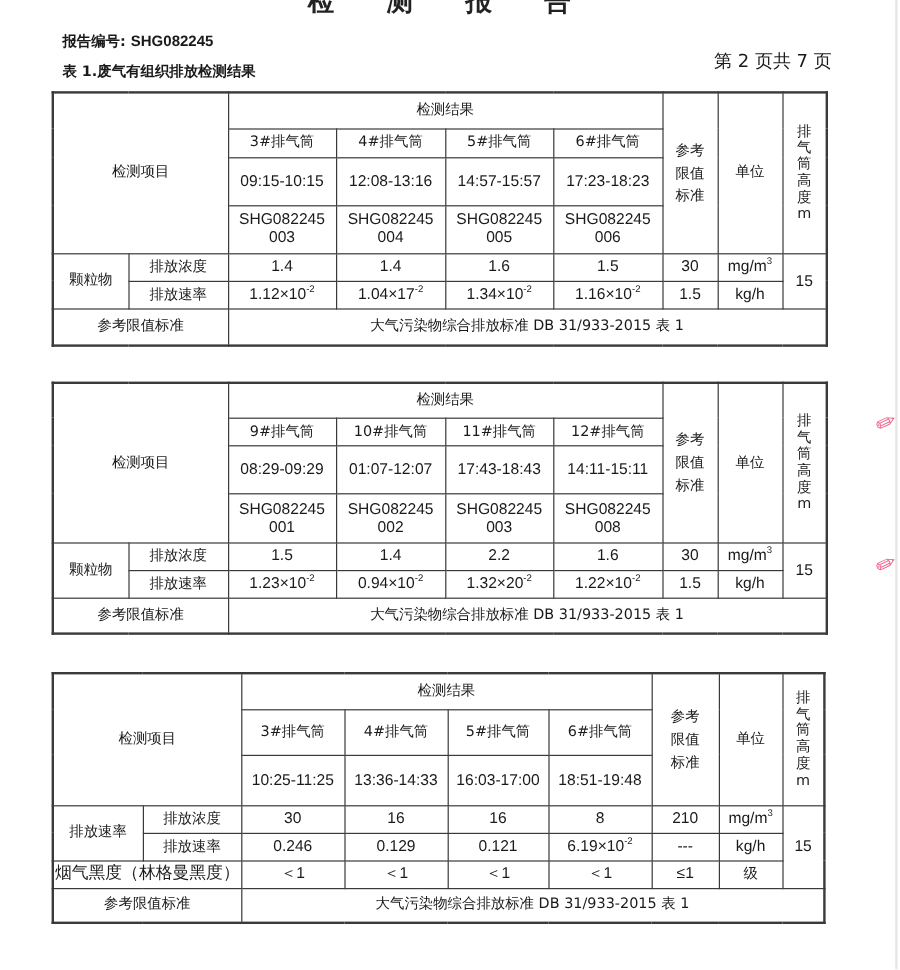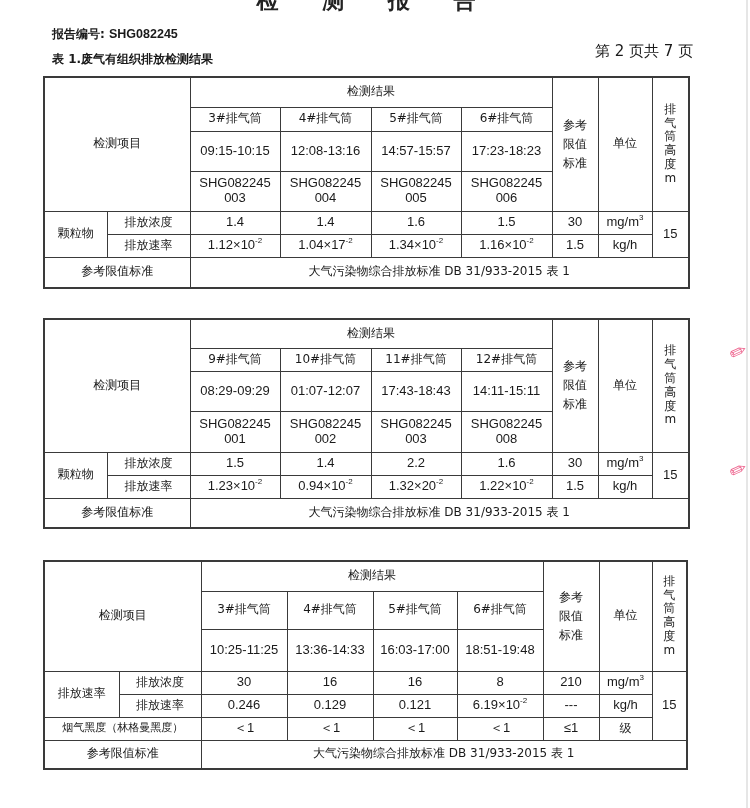--- a/index.html
+++ b/index.html
@@ -248,21 +248,21 @@
   <tr style="height:23px">
     <td>排放速率</td>
     <td class="num"><span>0.246</span><sup></sup></td>
     <td class="num"><span>0.129</span><sup></sup></td>
     <td class="num"><span>0.121</span><sup></sup></td>
     <td class="num"><span>6.19×10</span><sup>-2</sup></td>
     <td class="num">---</td>
     <td class="num">kg/h</td>
   </tr>
   <tr style="height:23px">
-    <td colspan="2" style="font-size:11px">烟气黑度（林格曼黑度）</td>
+    <td colspan="2" style="font-size:14px">烟气黑度（林格曼黑度）</td>
     <td class="num">＜1</td>
     <td class="num">＜1</td>
     <td class="num">＜1</td>
     <td class="num">＜1</td>
     <td class="num">≤1</td>
     <td>级</td>
   </tr>
   <tr style="height:29px">
     <td colspan="2">参考限值标准</td>
     <td colspan="7">大气污染物综合排放标准  DB 31/933-2015  表 1</td>

